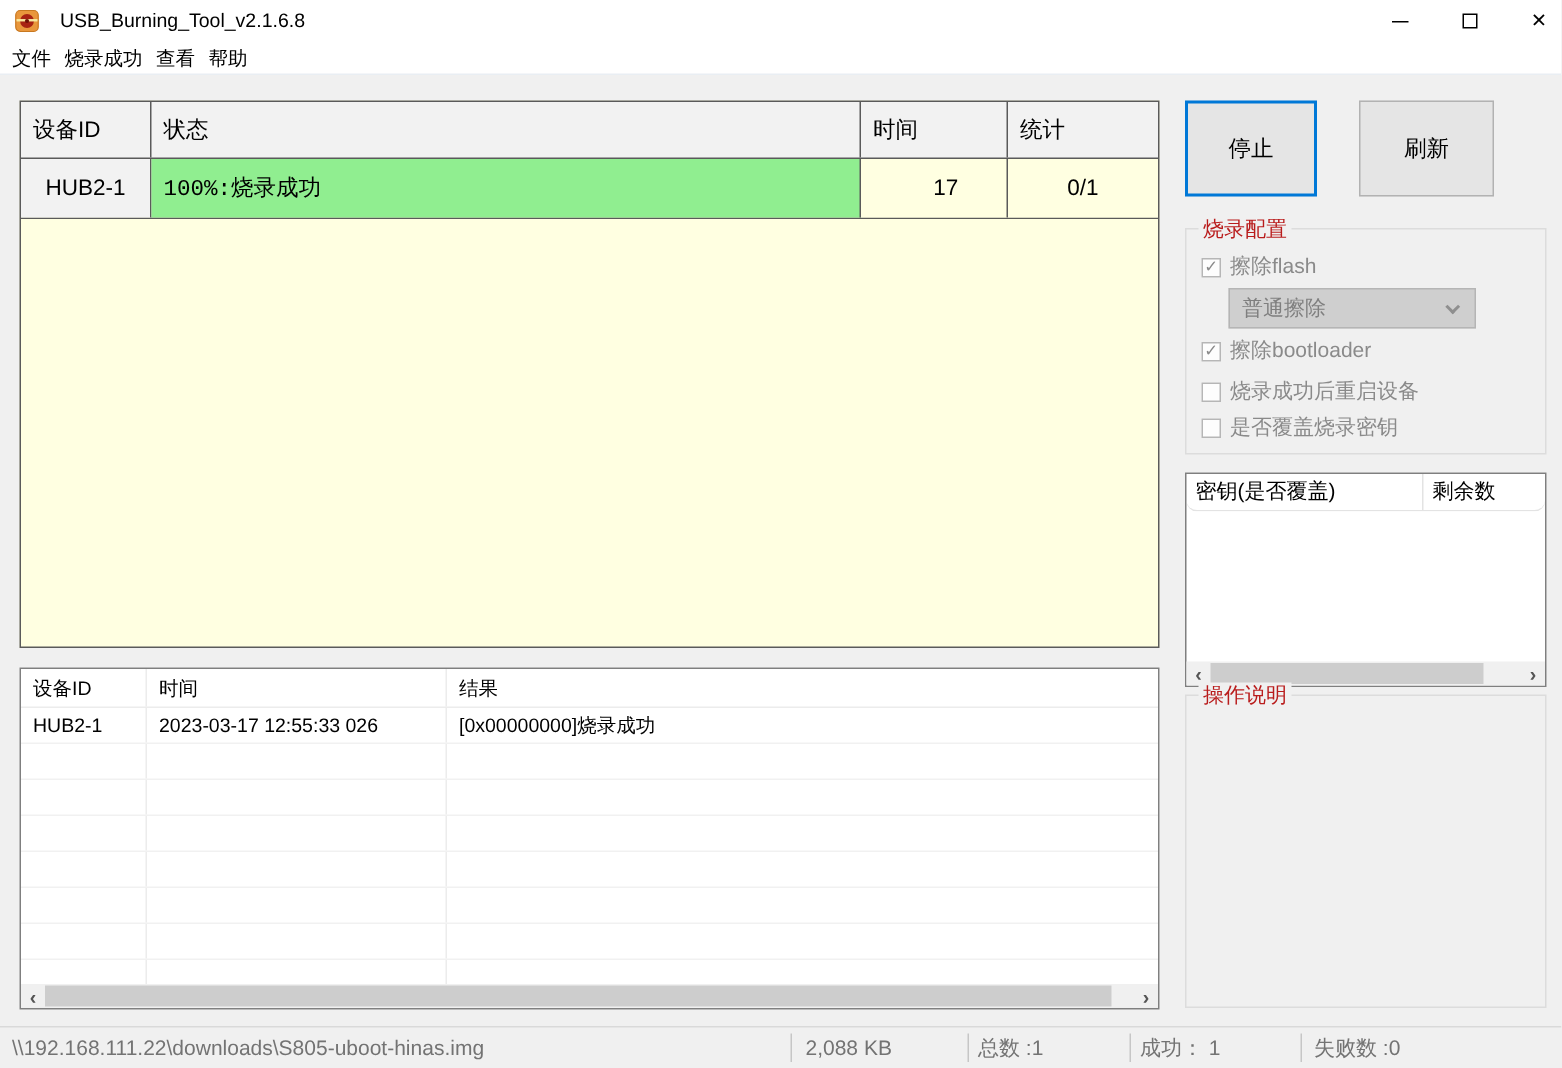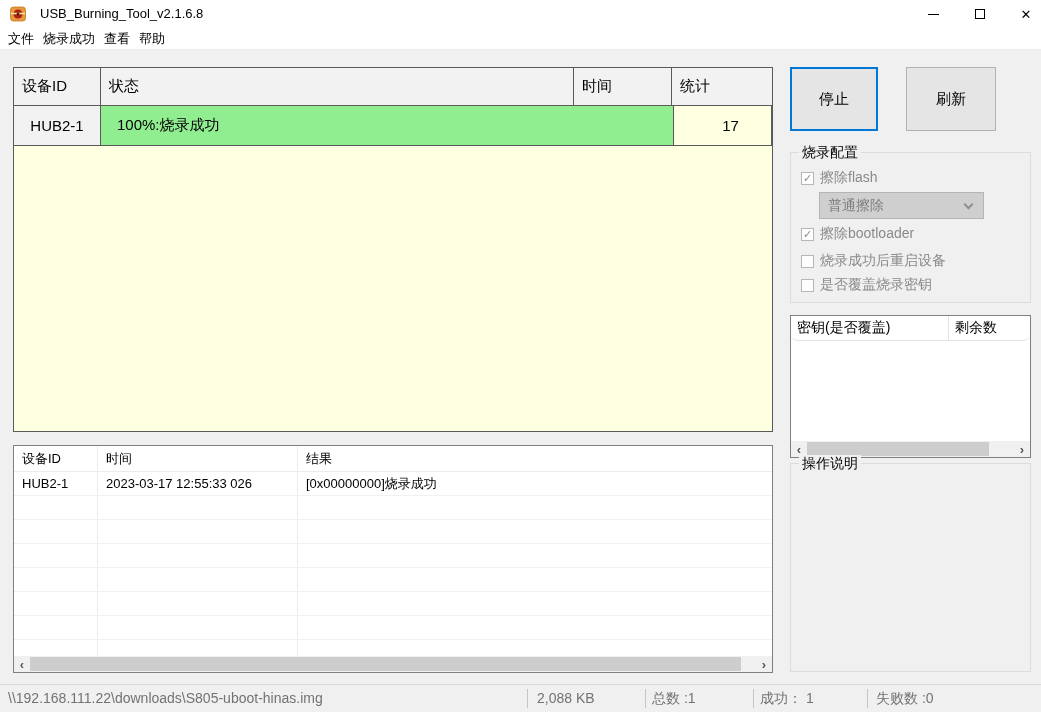--- a/index.html
+++ b/index.html
@@ -24,32 +24,32 @@
   
   .devtable { position:absolute; left:13px; top:67px; width:760px; height:365px;
               border:1px solid #5a5a5a; background:#ffffe1; }
   .devtable .hdr { display:flex; height:38px; border-bottom:1px solid #5a5a5a; background:#f2f2f2; }
   .devtable .cell { display:flex; align-items:center; font-size:15px; color:#000; }
   .hdr .cell { padding-left:8px; border-right:1px solid #5a5a5a; }
   .hdr .c-stats { border-right:none; }
   .c-id { width:87px; } .c-status { flex:1; } .c-time { width:98px;padding-left:16px; } .c-stats { width:100px; }
   .devtable .drow { display:flex; height:40px; border-bottom:1px solid #5a5a5a; }
   .drow .c-id { background:#f2f2f2; justify-content:center; border-right:1px solid #5a5a5a; }
-  .drow .c-status { background:#90ee90; padding-left:16px; border-right:1px solid #5a5a5a; }
+  .drow .c-status { background:#90ee90; padding-left:8px; border-right:1px solid #5a5a5a;font-family:Liberation Mono, monospace; }
   .drow .c-time { background:#ffffe1; justify-content:center; border-right:1px solid #5a5a5a; }
   .drow .c-stats { background:#ffffe1; justify-content:center; }
 
   
   .btn { position:absolute; font-size:15px; color:#000; display:flex; align-items:center; justify-content:center; cursor:default; }
   .btn-stop { left:790px; top:67px; width:88px; height:64px; background:#e5e5e5; border:2px solid #0078d7; }
   .btn-refresh { left:906px; top:67px; width:90px; height:64px; background:#e5e5e5; border:1px solid #b2b2b2; }
 
   
   .groupbox { position:absolute; border:1px solid #dcdcdc; }
-  .gb-label { position:absolute; top:-9px; left:8px; background:#f0f0f0; padding:0 3px; font-size:14px; color:#000000; }
+  .gb-label { position:absolute; top:-9px; left:8px; background:#f0f0f0; padding:0 3px; font-size:14px; color:#b91c1c; }
   .burn-config { left:790px; top:152px; width:241px; height:151px; }
   .cb-row { position:absolute; left:10px; display:flex; align-items:center; height:16px; }
   .cb-box { width:13px; height:13px; border:1px solid #b6b6b6; background:#fdfdfd; margin-right:6px;
             font-size:11px; line-height:11px; text-align:center; color:#8a8a8a; font-weight:bold; }
   .cb-lbl { font-size:14px; color:#8a8a8a; white-space:nowrap; }
   .dropdown { position:absolute; left:28px; top:39px; width:165px; height:27px; background:#cfcfcf;
               border:1px solid #b5b5b5; display:flex; align-items:center; padding-left:8px;
               font-size:14px; color:#7f7f7f; }
   .dd-chevron { position:absolute; right:11px; top:8px; width:7px; height:7px;
                 border-right:2px solid #8f8f8f; border-bottom:2px solid #8f8f8f; transform:rotate(45deg); }
@@ -125,20 +125,21 @@
   <div class="hdr">
     <div class="cell c-id">设备ID</div>
     <div class="cell c-status">状态</div>
     <div class="cell c-time">时间</div>
     <div class="cell c-stats">统计</div>
   </div>
   <div class="drow">
     <div class="cell c-id">HUB2-1</div>
     <div class="cell c-status">100%:烧录成功</div>
     <div class="cell c-time">17</div>
+    <div class="cell c-stats">0/1</div>
   </div>
 </div>
 
 <div class="btn btn-stop">停止</div>
 <div class="btn btn-refresh">刷新</div>
 
 <div class="groupbox burn-config">
   <span class="gb-label">烧录配置</span>
   <div class="cb-row" style="top:17px;">
     <span class="cb-box">✓</span>

